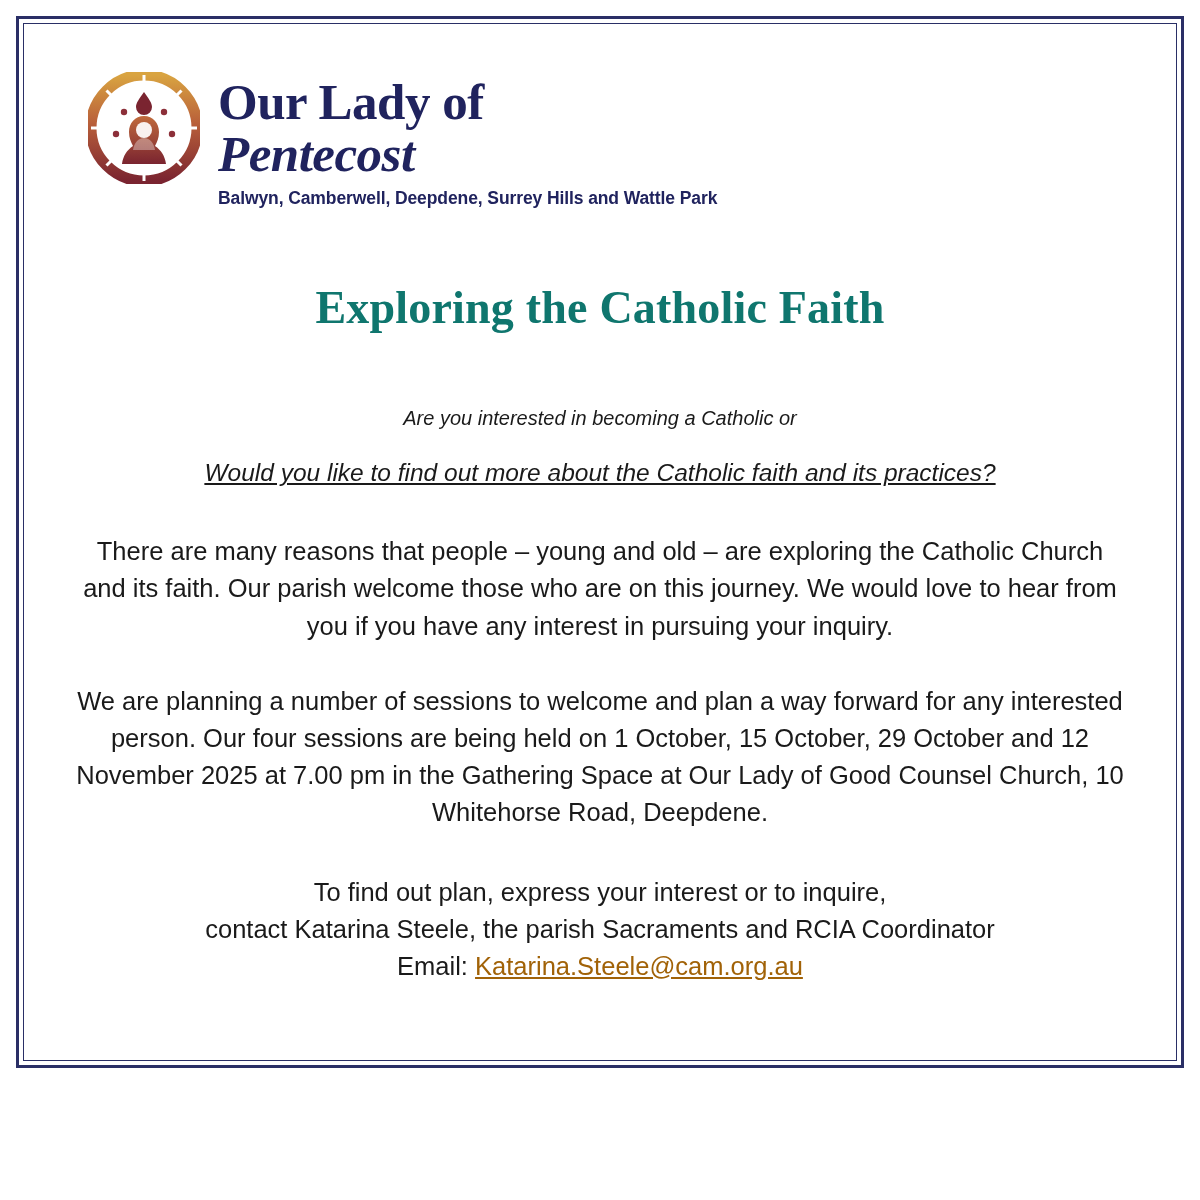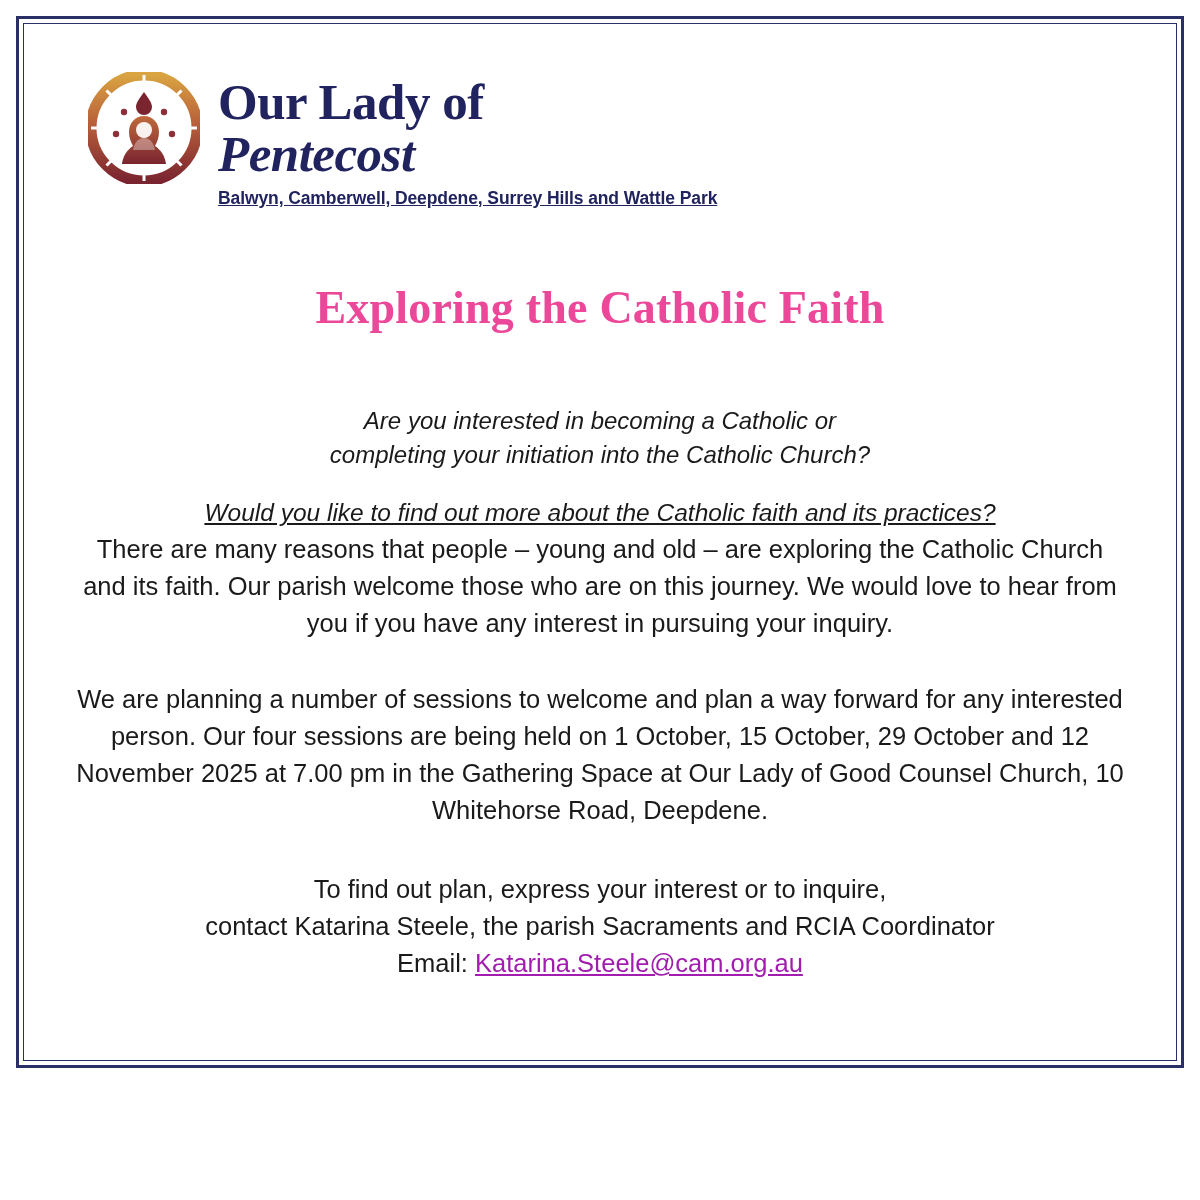--- a/index.html
+++ b/index.html
@@ -77,71 +77,71 @@
     margin-top: 2px;
     font-style: italic;
   }
   .logo-sub {
     margin-top: 8px;
     font-family: "Liberation Sans", sans-serif;
     color: #20235e;
     font-size: 17.5px;
     font-weight: bold;
     letter-spacing: -0.1px;
-    text-decoration: underline;
   }
 
   
   .title {
     text-align: center;
     font-family: "Liberation Serif", serif;
     font-weight: bold;
     font-size: 46px;
-    color: #ec4899;
+    color: #0f766e;
     margin-top: 72px;
     letter-spacing: 0.2px;
   }
   .block {
     text-align: center;
     color: #1a1a1a;
     font-size: 25px;
     line-height: 1.42;
   }
   .q1 {
     margin-top: 70px;
     font-style: italic;
-    font-size: 24px;
+    font-size: 20px;
   }
   .q2 {
     margin-top: 24px;
     font-style: italic;
     font-size: 24.5px;
     text-decoration: underline;
   }
   .p1 {
+    margin-top: 42px;
     font-size: 25.5px;
     line-height: 1.46;
     padding: 0 4px;
   }
   .p2 {
     margin-top: 38px;
     font-size: 25.5px;
     line-height: 1.46;
     padding: 0 2px;
   }
   .p3 {
     margin-top: 42px;
     font-size: 25.5px;
     line-height: 1.45;
   }
   .email-line {
     margin-top: 0;
   }
   .email-link {
-    color: #a21caf;
+    color: #a16207;
     text-decoration: underline;
   }
 </style>
 </head>
 <body>
 
 <div class="poster">
   <div class="frame-outer"></div>
   <div class="frame-inner"></div>
 
@@ -191,21 +191,20 @@
         <div class="logo-line1">Our Lady of</div>
         <div class="logo-line2">Pentecost</div>
         <div class="logo-sub">Balwyn, Camberwell, Deepdene, Surrey Hills and Wattle Park</div>
       </div>
     </div>
 
     <h1 class="title">Exploring the Catholic Faith</h1>
 
     <div class="block q1">
       <div>Are you interested in becoming a Catholic or</div>
-      <div>completing your initiation into the Catholic Church?</div>
     </div>
 
     <div class="block q2">Would you like to find out more about the Catholic faith and its practices?</div>
 
     <div class="block p1">There are many reasons that people – young and old – are exploring the Catholic Church and its faith. Our parish welcome those who are on this journey. We would love to hear from you if you have any interest in pursuing your inquiry.</div>
 
     <div class="block p2">We are planning a number of sessions to welcome and plan a way forward for any interested person. Our four sessions are being held on 1 October, 15 October, 29 October and 12 November 2025 at 7.00 pm in the Gathering Space at Our Lady of Good Counsel Church, 10 Whitehorse Road, Deepdene.</div>
 
     <div class="block p3">
       <div>To find out plan, express your interest or to inquire,</div>

